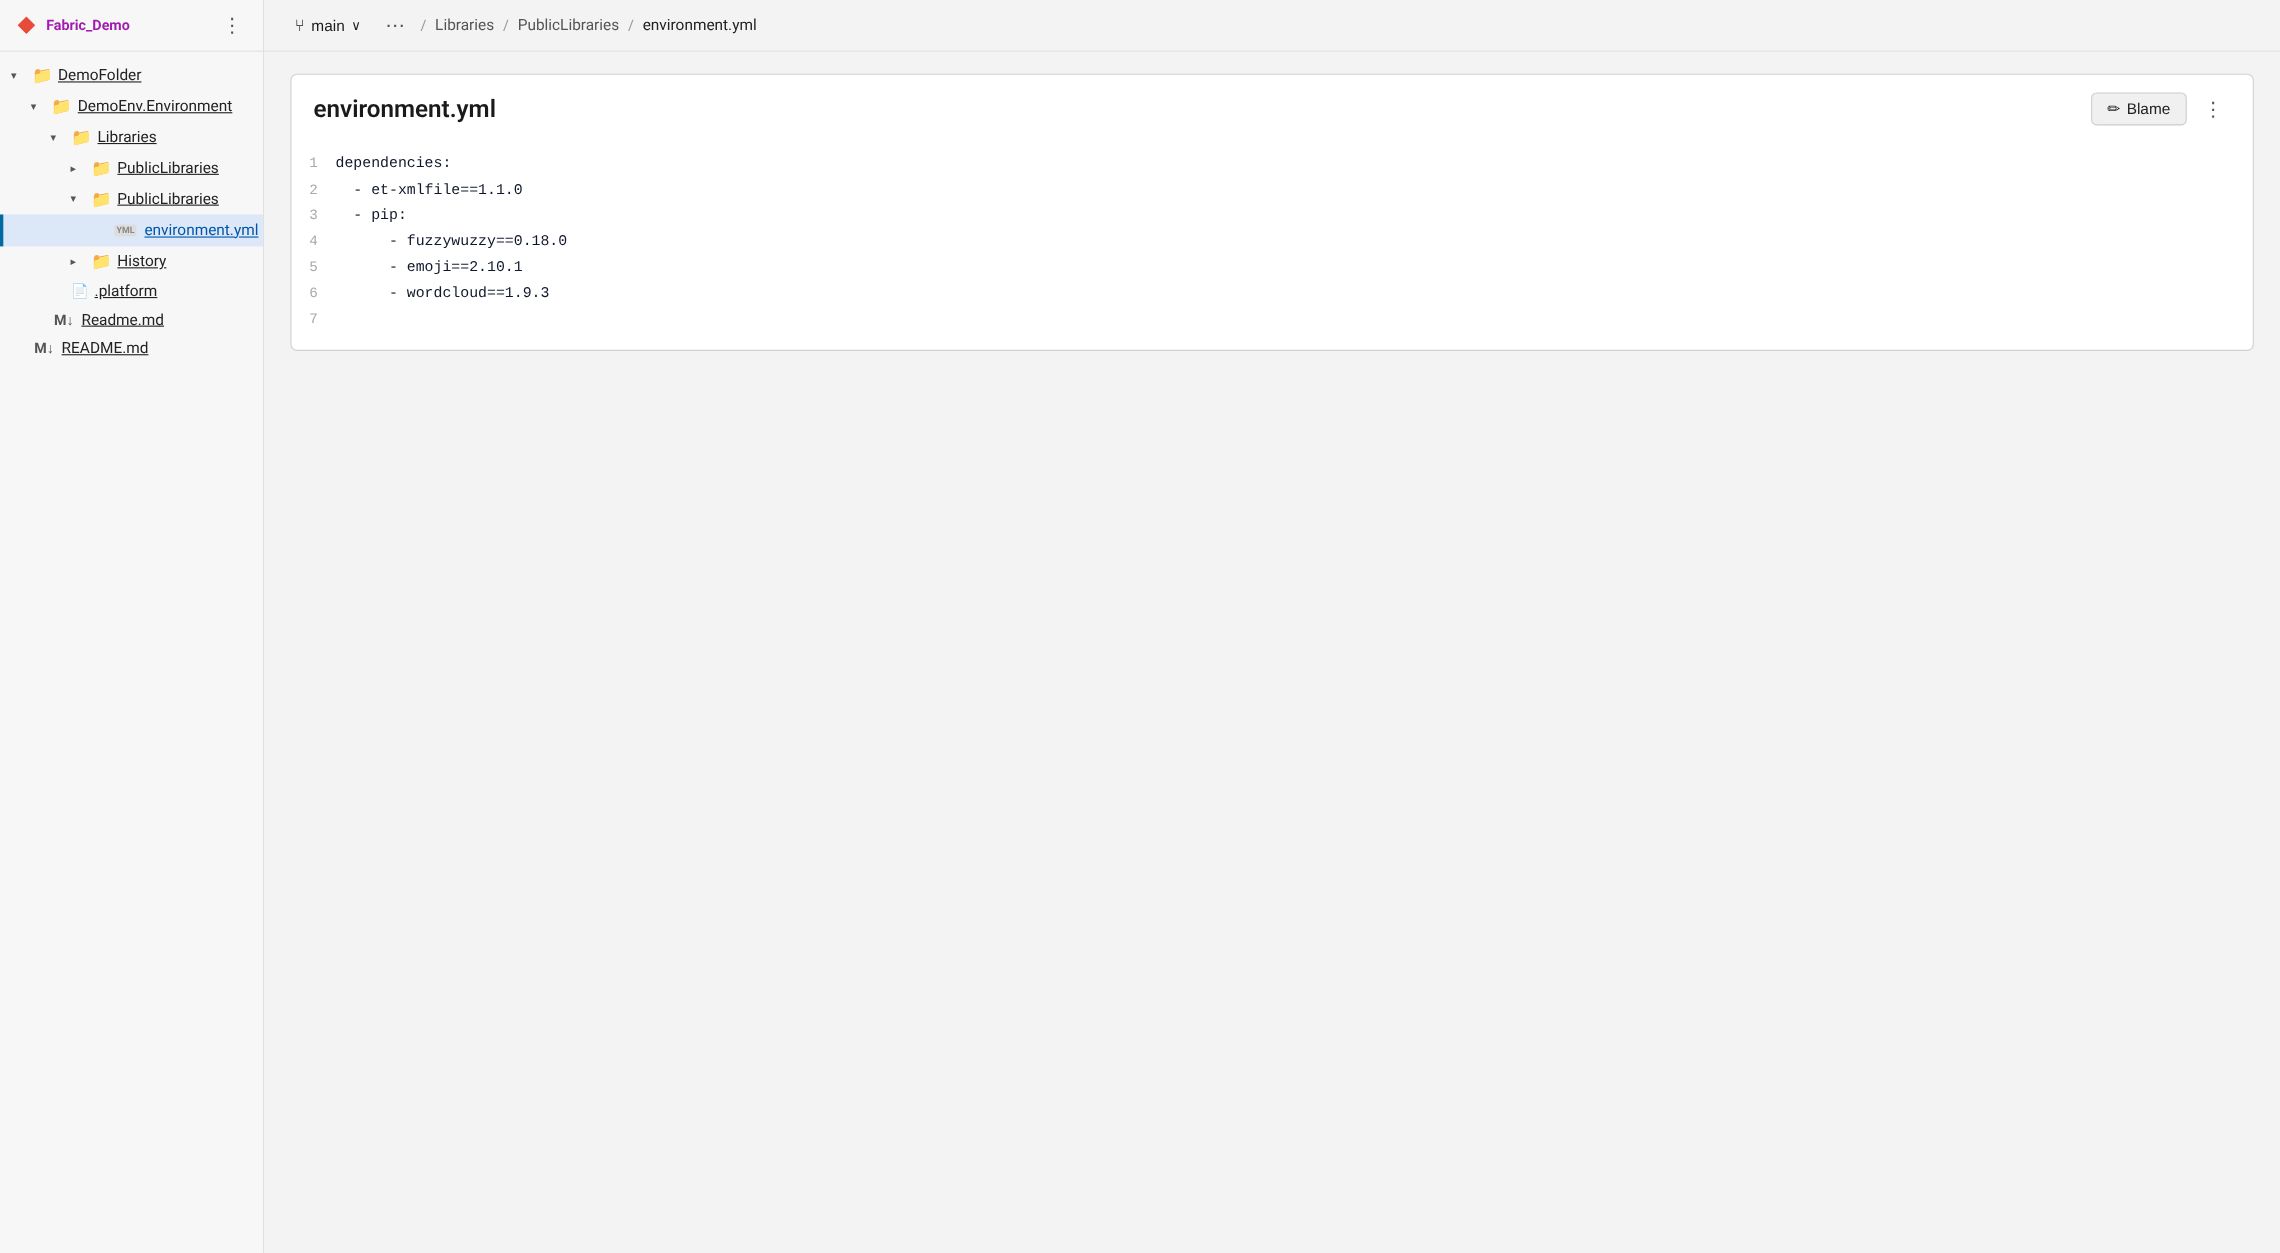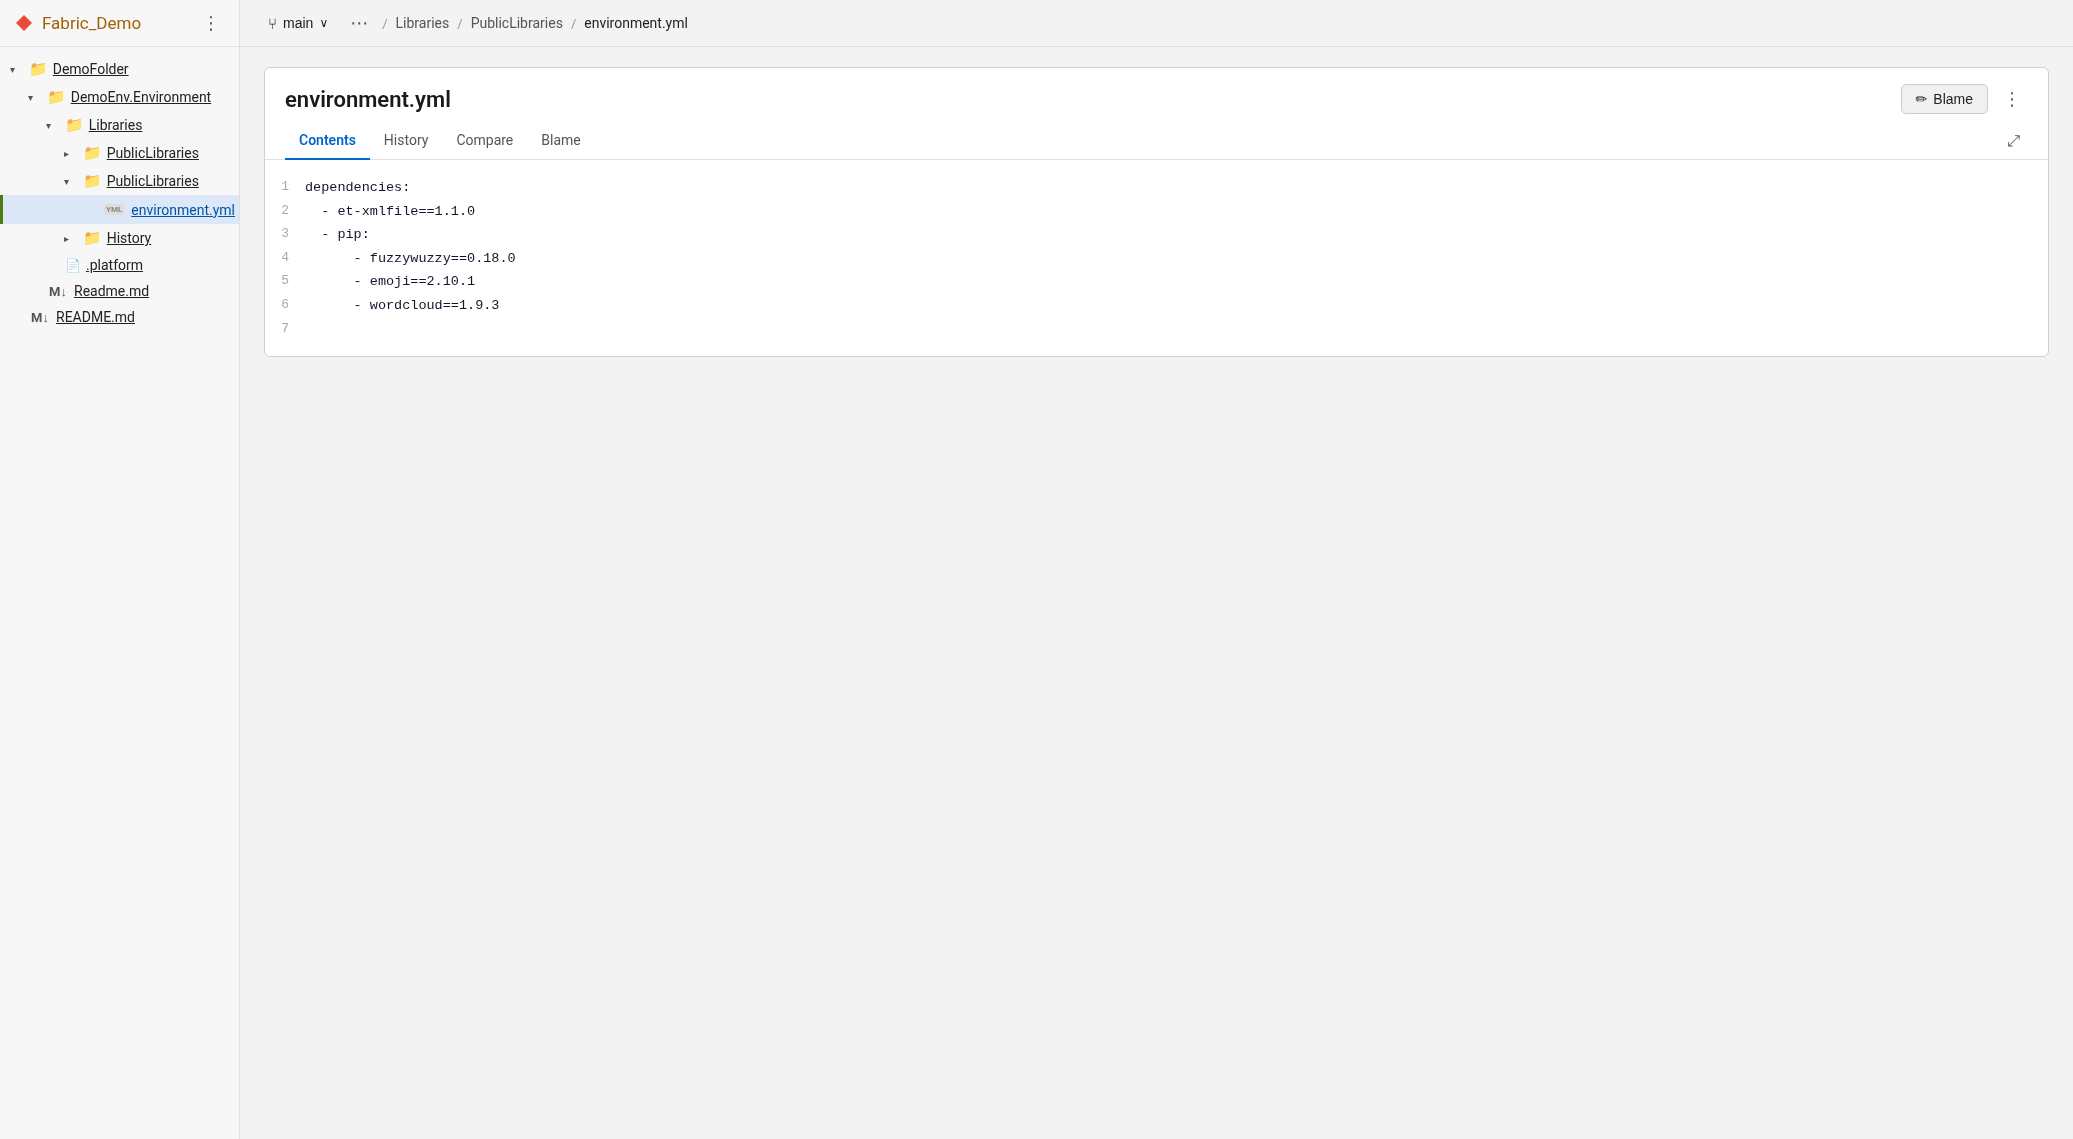--- a/index.html
+++ b/index.html
@@ -36,23 +36,23 @@
       align-items: center;
       gap: 8px;
     }
 
     .fabric-diamond {
       width: 20px;
       height: 20px;
     }
 
     .sidebar-title {
-      font-size: 17px;
-      font-weight: 400;
-      color: #a16207;
+      font-size: 13px;
+      font-weight: 700;
+      color: #a21caf;
     }
 
     .icon-btn {
       background: none;
       border: none;
       cursor: pointer;
       color: #555;
       font-size: 18px;
       padding: 2px 5px;
       border-radius: 4px;
@@ -71,21 +71,21 @@
       padding: 5px 10px;
       cursor: pointer;
       user-select: none;
       font-size: 14px;
       color: #222;
       position: relative;
       gap: 5px;
     }
     .tree-item.active {
       background: #dce8f8;
-      border-left: 3px solid #4d7c0f;
+      border-left: 3px solid #0369a1;
     }
     .tree-item.active .item-label { color: #0055aa; }
 
     .chevron {
       display: inline-block;
       width: 14px;
       font-size: 10px;
       color: #555;
       flex-shrink: 0;
     }
@@ -427,27 +427,20 @@
         <span class="file-title">environment.yml</span>
         <div class="file-actions">
           <button class="edit-btn">
             <span>✏</span>
             <span>Blame</span>
           </button>
           <button class="more-btn">⋮</button>
         </div>
       </div>
 
-      <div class="tabs">
-        <div class="tab active">Contents</div>
-        <div class="tab">History</div>
-        <div class="tab">Compare</div>
-        <div class="tab">Blame</div>
-        <button class="expand-btn" title="Expand">⤢</button>
-      </div>
 
       <div class="code-area">
 
         <div class="code-line">
           <span class="line-num">1</span>
           <span class="line-content"><span class="kw-blue">dependencies:</span></span>
         </div>
 
         <div class="code-line">
           <span class="line-num">2</span>

